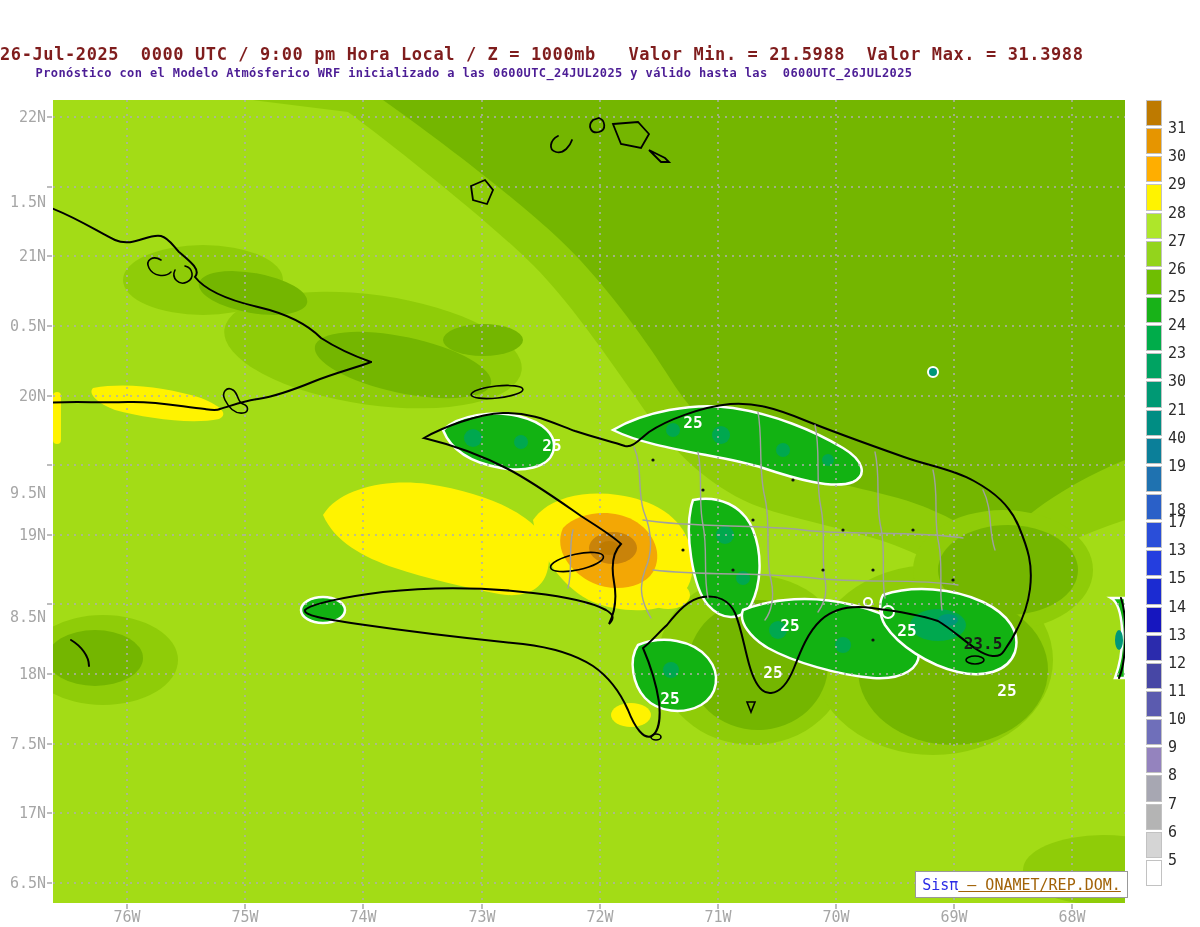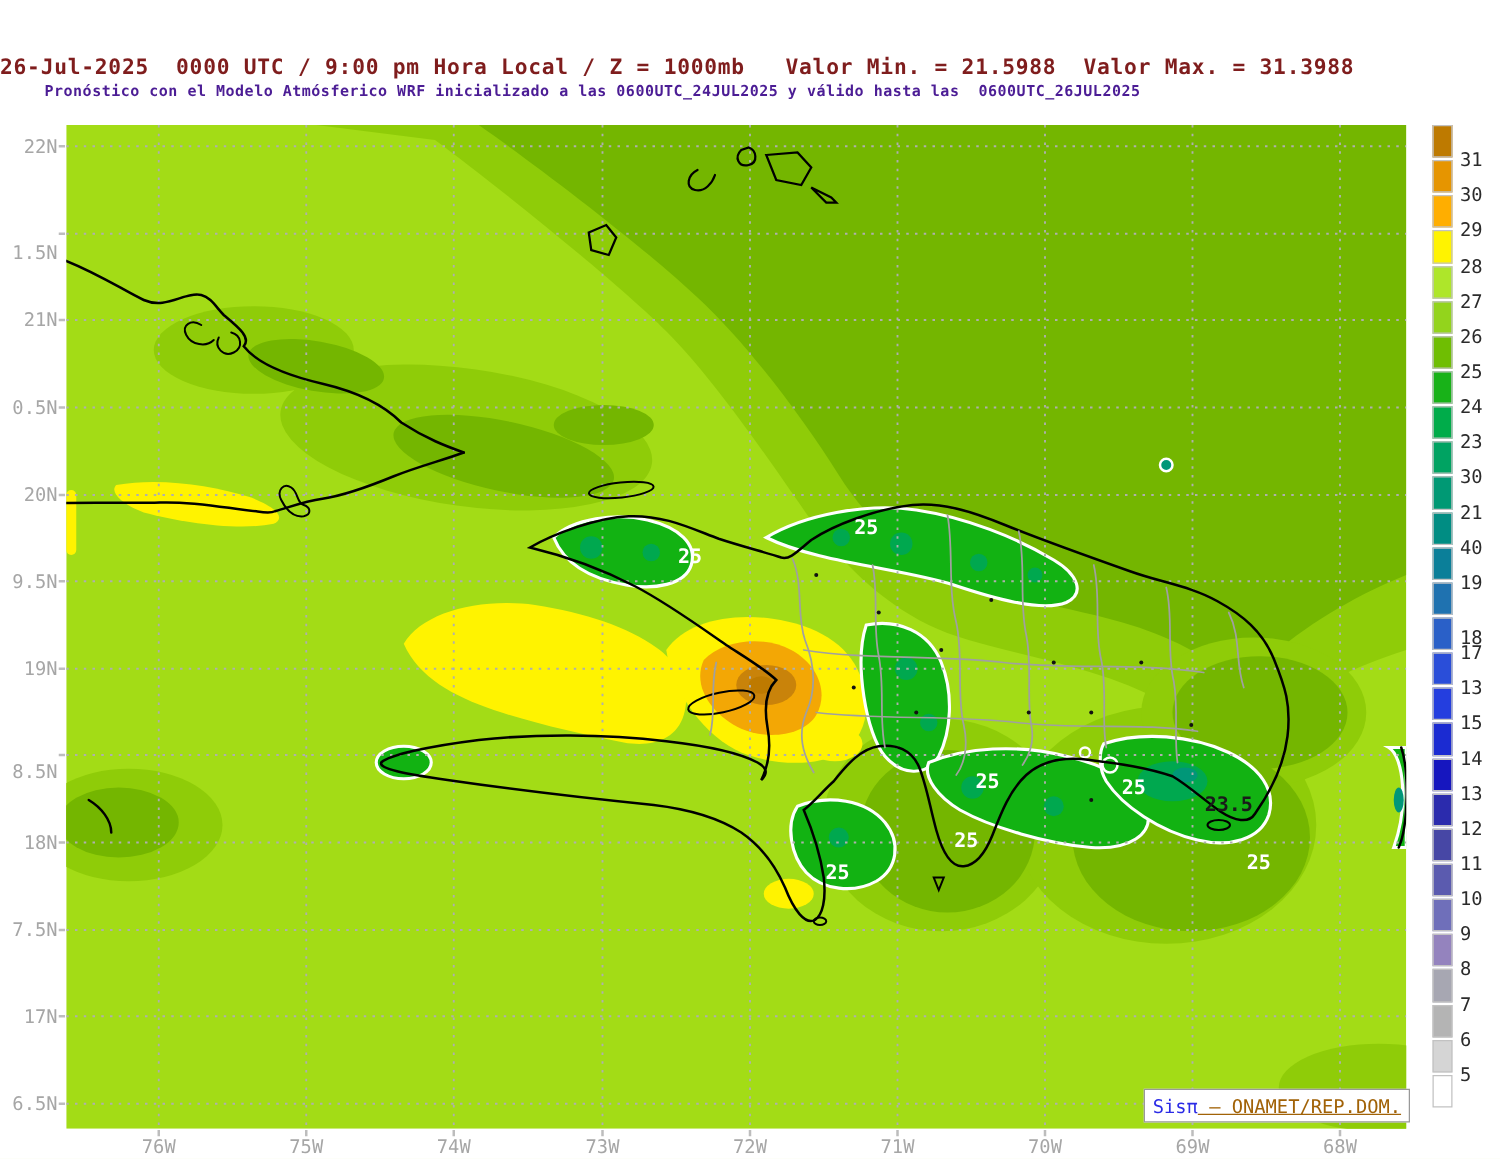--- a/index.html
+++ b/index.html
@@ -211,21 +211,21 @@
 <div class="ylab" style="left: 0px; top: 117px;">22N</div>
     <div class="ytick" style="left: 47px; top: 116px;"></div>
     <div class="ylab" style="left: 0px; top: 202px;">1.5N</div>
     <div class="ytick" style="left: 47px; top: 186px;"></div>
     <div class="ylab" style="left: 0px; top: 256px;">21N</div>
     <div class="ytick" style="left: 47px; top: 255px;"></div>
     <div class="ylab" style="left: 0px; top: 326px;">0.5N</div>
     <div class="ytick" style="left: 47px; top: 325px;"></div>
     <div class="ylab" style="left: 0px; top: 396px;">20N</div>
     <div class="ytick" style="left: 47px; top: 395px;"></div>
-    <div class="ylab" style="left: 0px; top: 465px;">9.5N</div>
+    <div class="ylab" style="left: 0px; top: 493px;">9.5N</div>
     <div class="ytick" style="left: 47px; top: 464px;"></div>
     <div class="ylab" style="left: 0px; top: 535px;">19N</div>
     <div class="ytick" style="left: 47px; top: 534px;"></div>
     <div class="ylab" style="left: 0px; top: 604px; margin-top: 13px;">8.5N</div>
     <div class="ytick" style="left: 47px; top: 603px;"></div>
     <div class="ylab" style="left: 0px; top: 674px;">18N</div>
     <div class="ytick" style="left: 47px; top: 673px;"></div>
     <div class="ylab" style="left: 0px; top: 744px;">7.5N</div>
     <div class="ytick" style="left: 47px; top: 743px;"></div>
     <div class="ylab" style="left: 0px; top: 813px;">17N</div>

